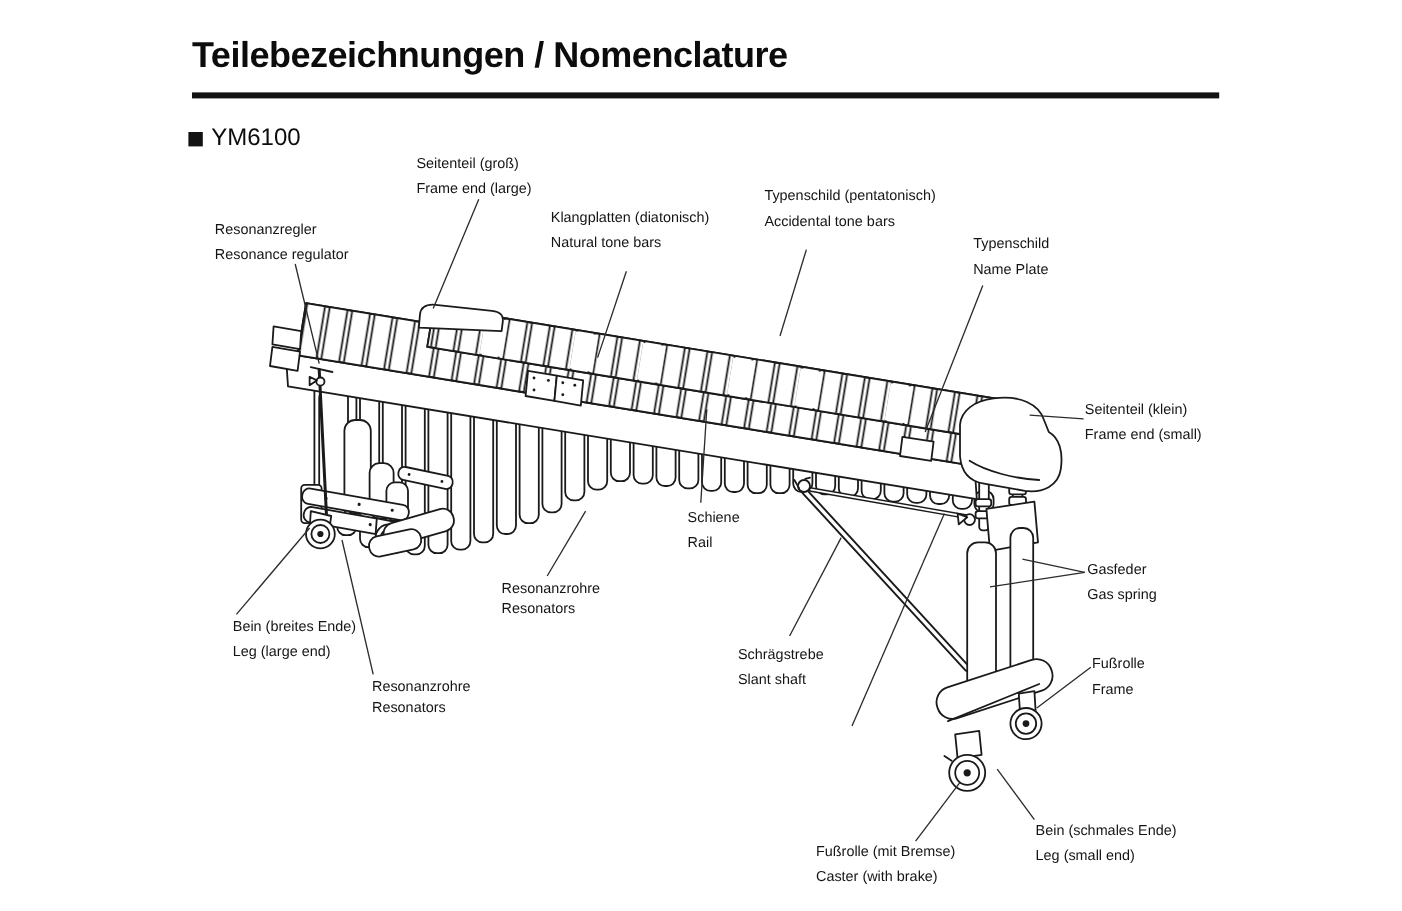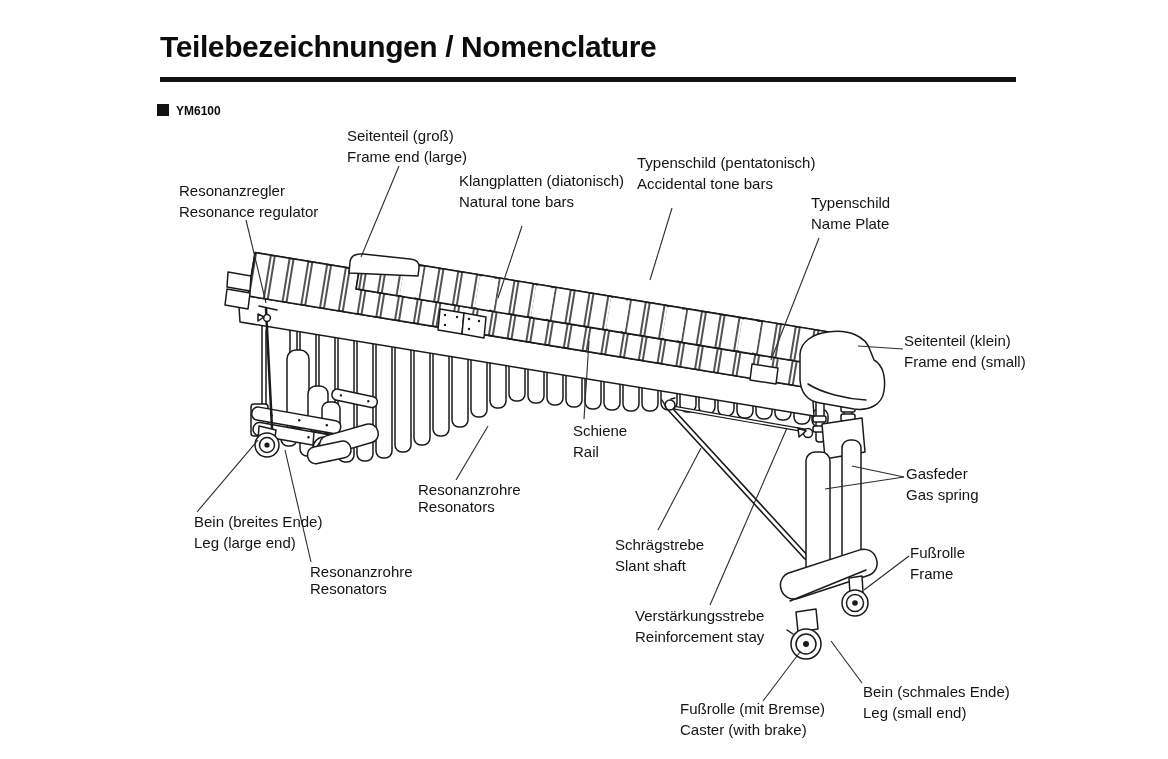--- a/index.html
+++ b/index.html
@@ -1,24 +1,24 @@
 <!DOCTYPE html>
 <html><head>
 <meta charset="utf-8">
 <style>
   html,body{margin:0;padding:0;background:#fff;}
   .page{position:relative;width:1168px;height:759px;background:#fff;overflow:hidden;
         font-family:"Liberation Sans", sans-serif;color:#111;padding-left:24px;}
   .title{position:absolute;left:160px;top:30px;margin:0;font-size:30px;font-weight:bold;
          letter-spacing:-0.4px;color:#0c0c0c;}
   .rule{position:absolute;left:160px;top:77px;width:856px;height:5px;background:#121212;}
-  .model{position:absolute;left:157px;top:104px;font-size:12px;font-weight:bold;color:#0c0c0c;}
+  .model{position:absolute;left:157px;top:104px;font-size:20px;font-weight:normal;color:#0c0c0c;}
   .model .sq{display:inline-block;width:12px;height:12px;background:#121212;margin-right:7px;
              vertical-align:-1px;}
-  .callout{position:absolute;font-size:15px;line-height:20.5px;color:#141414;white-space:nowrap;}
+  .callout{position:absolute;font-size:12px;line-height:20.5px;color:#141414;white-space:nowrap;}
   .callout.tight{line-height:16.5px;}
   svg.illustration{position:absolute;left:0;top:0;}
 </style>
 </head>
 <body>
 
 <div class="page">
 
   <h1 class="title">Teilebezeichnungen / Nomenclature</h1>
   <div class="rule"></div>
@@ -272,24 +272,20 @@
     <div>Leg (large end)</div>
   </div>
   <div class="callout tight" style="left:310px;top:564px">
     <div>Resonanzrohre</div>
     <div>Resonators</div>
   </div>
   <div class="callout" style="left:615px;top:535px">
     <div>Schrägstrebe</div>
     <div>Slant shaft</div>
   </div>
-  <div class="callout" style="left:635px;top:606px">
-    <div>Verstärkungsstrebe</div>
-    <div>Reinforcement stay</div>
-  </div>
   <div class="callout" style="left:680px;top:699px">
     <div>Fußrolle (mit Bremse)</div>
     <div>Caster (with brake)</div>
   </div>
   <div class="callout" style="left:863px;top:682px">
     <div>Bein (schmales Ende)</div>
     <div>Leg (small end)</div>
   </div>
 
 </div>

